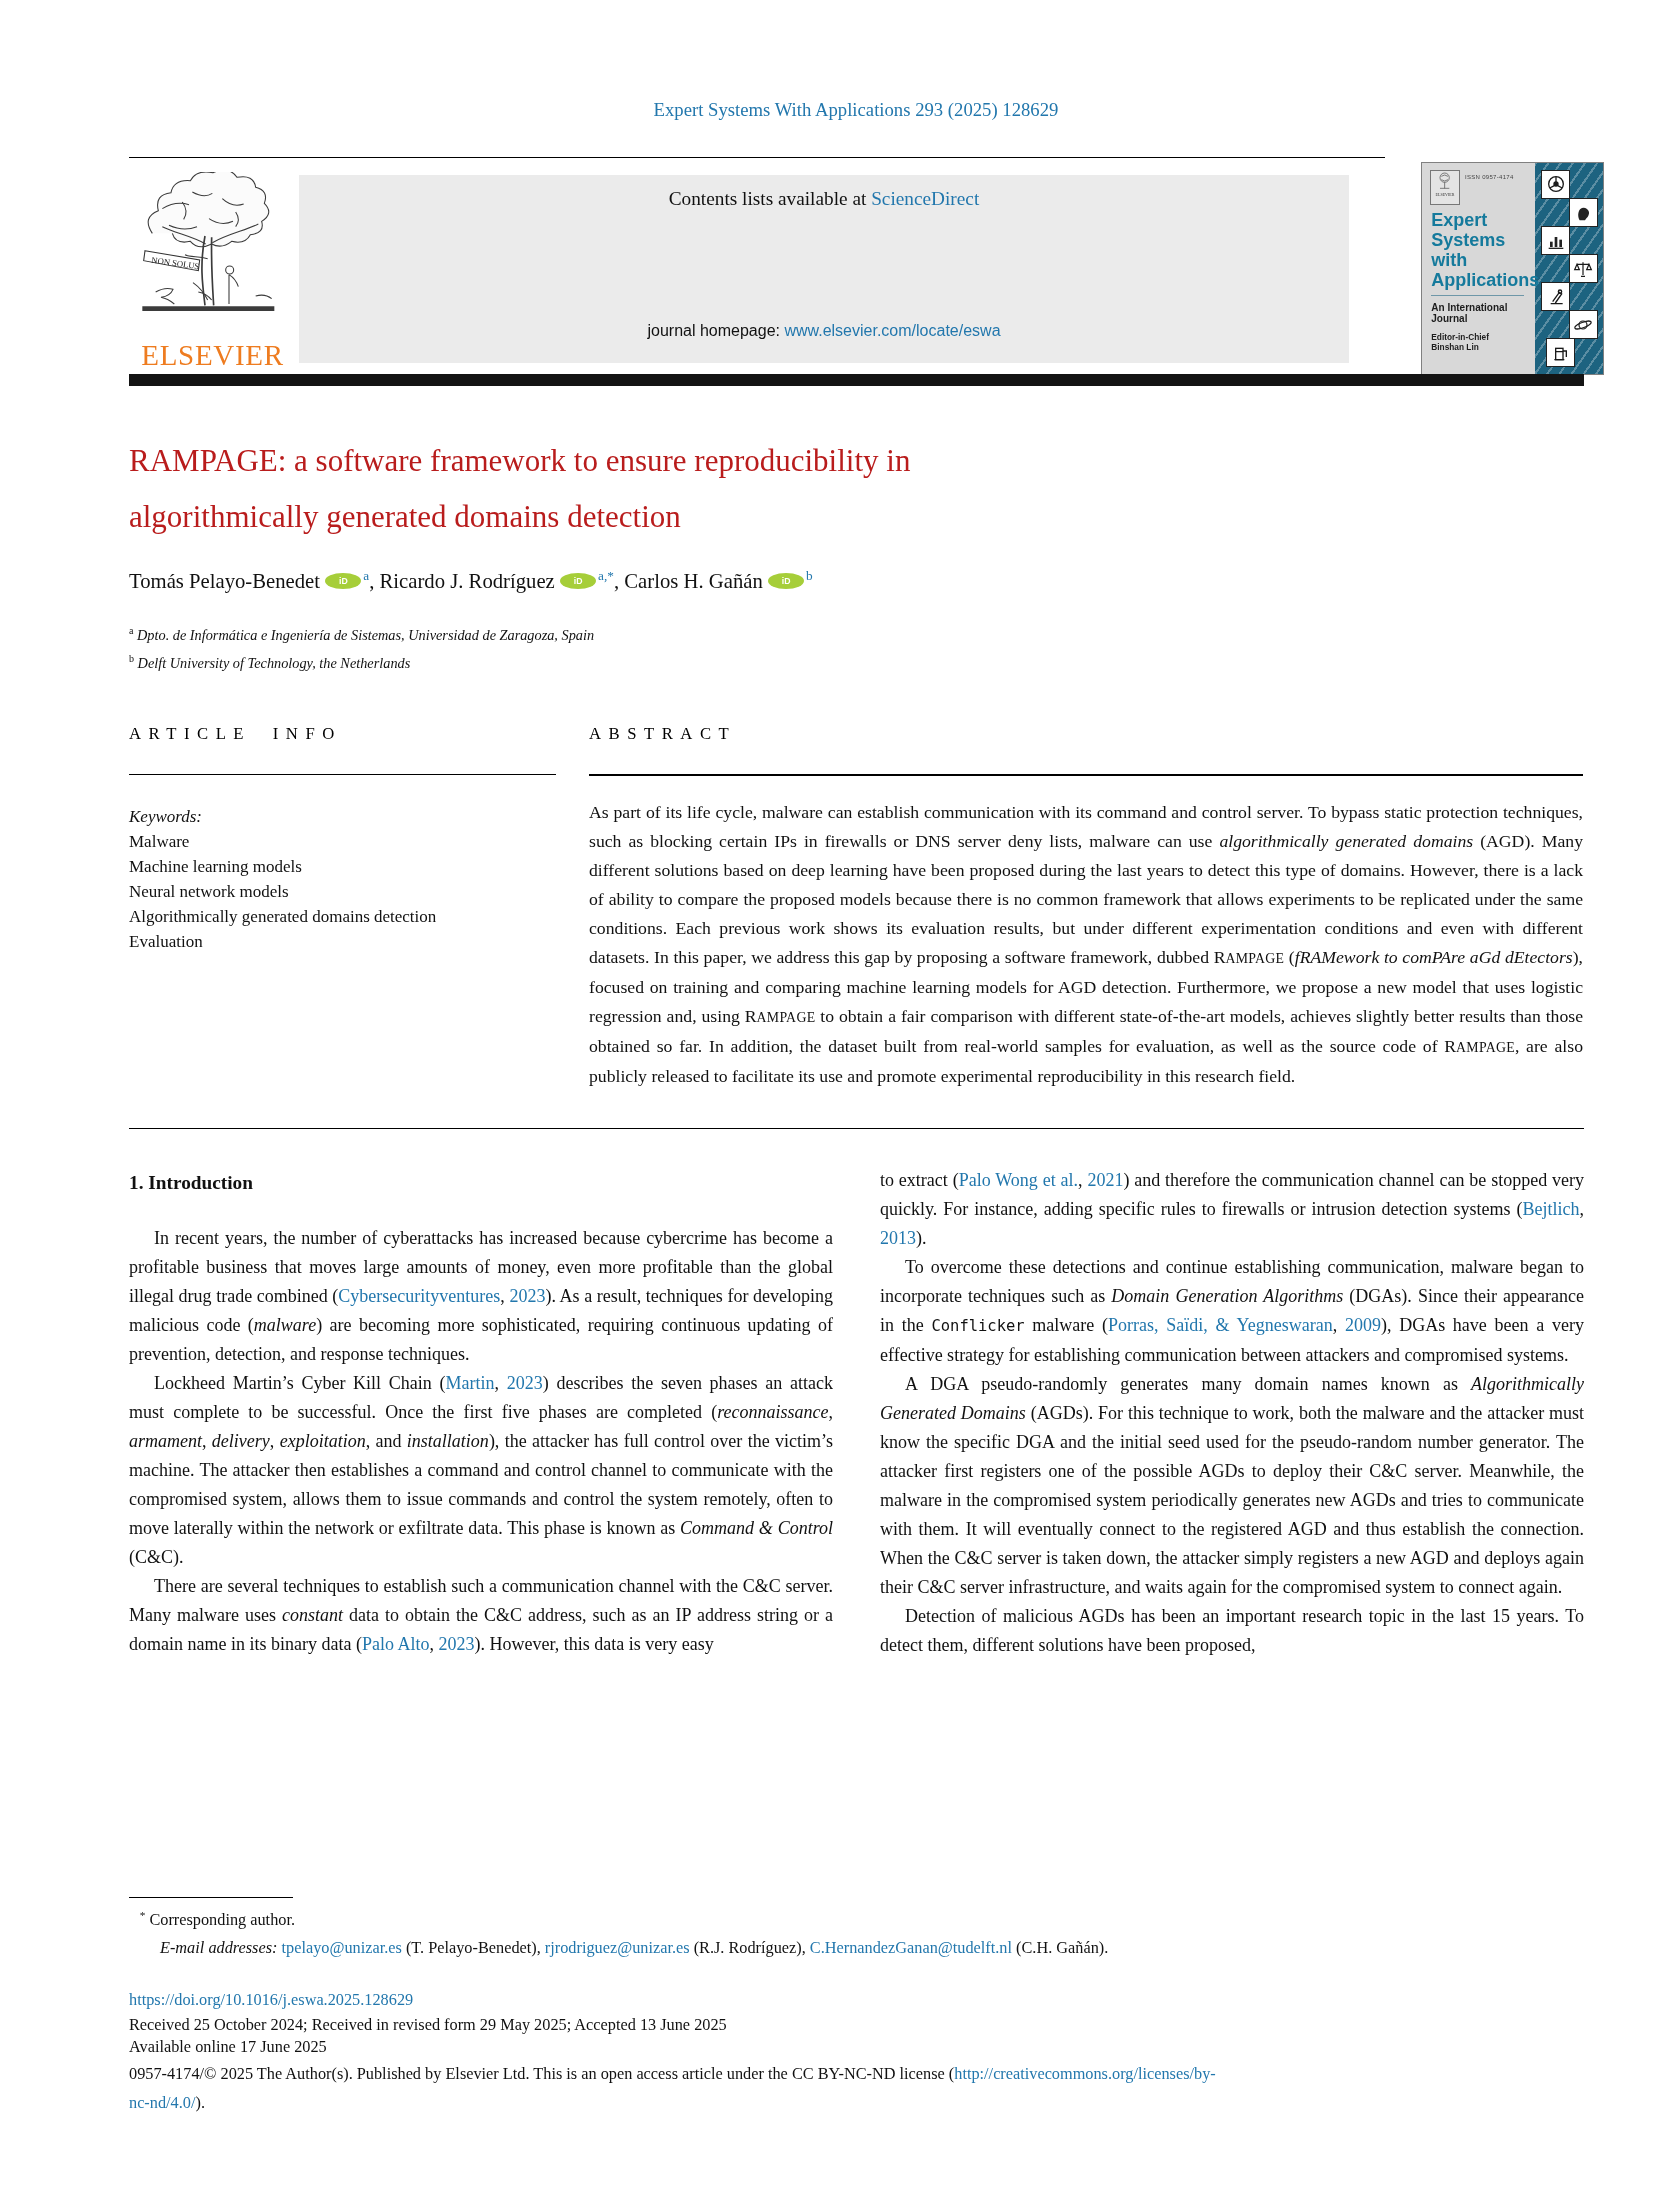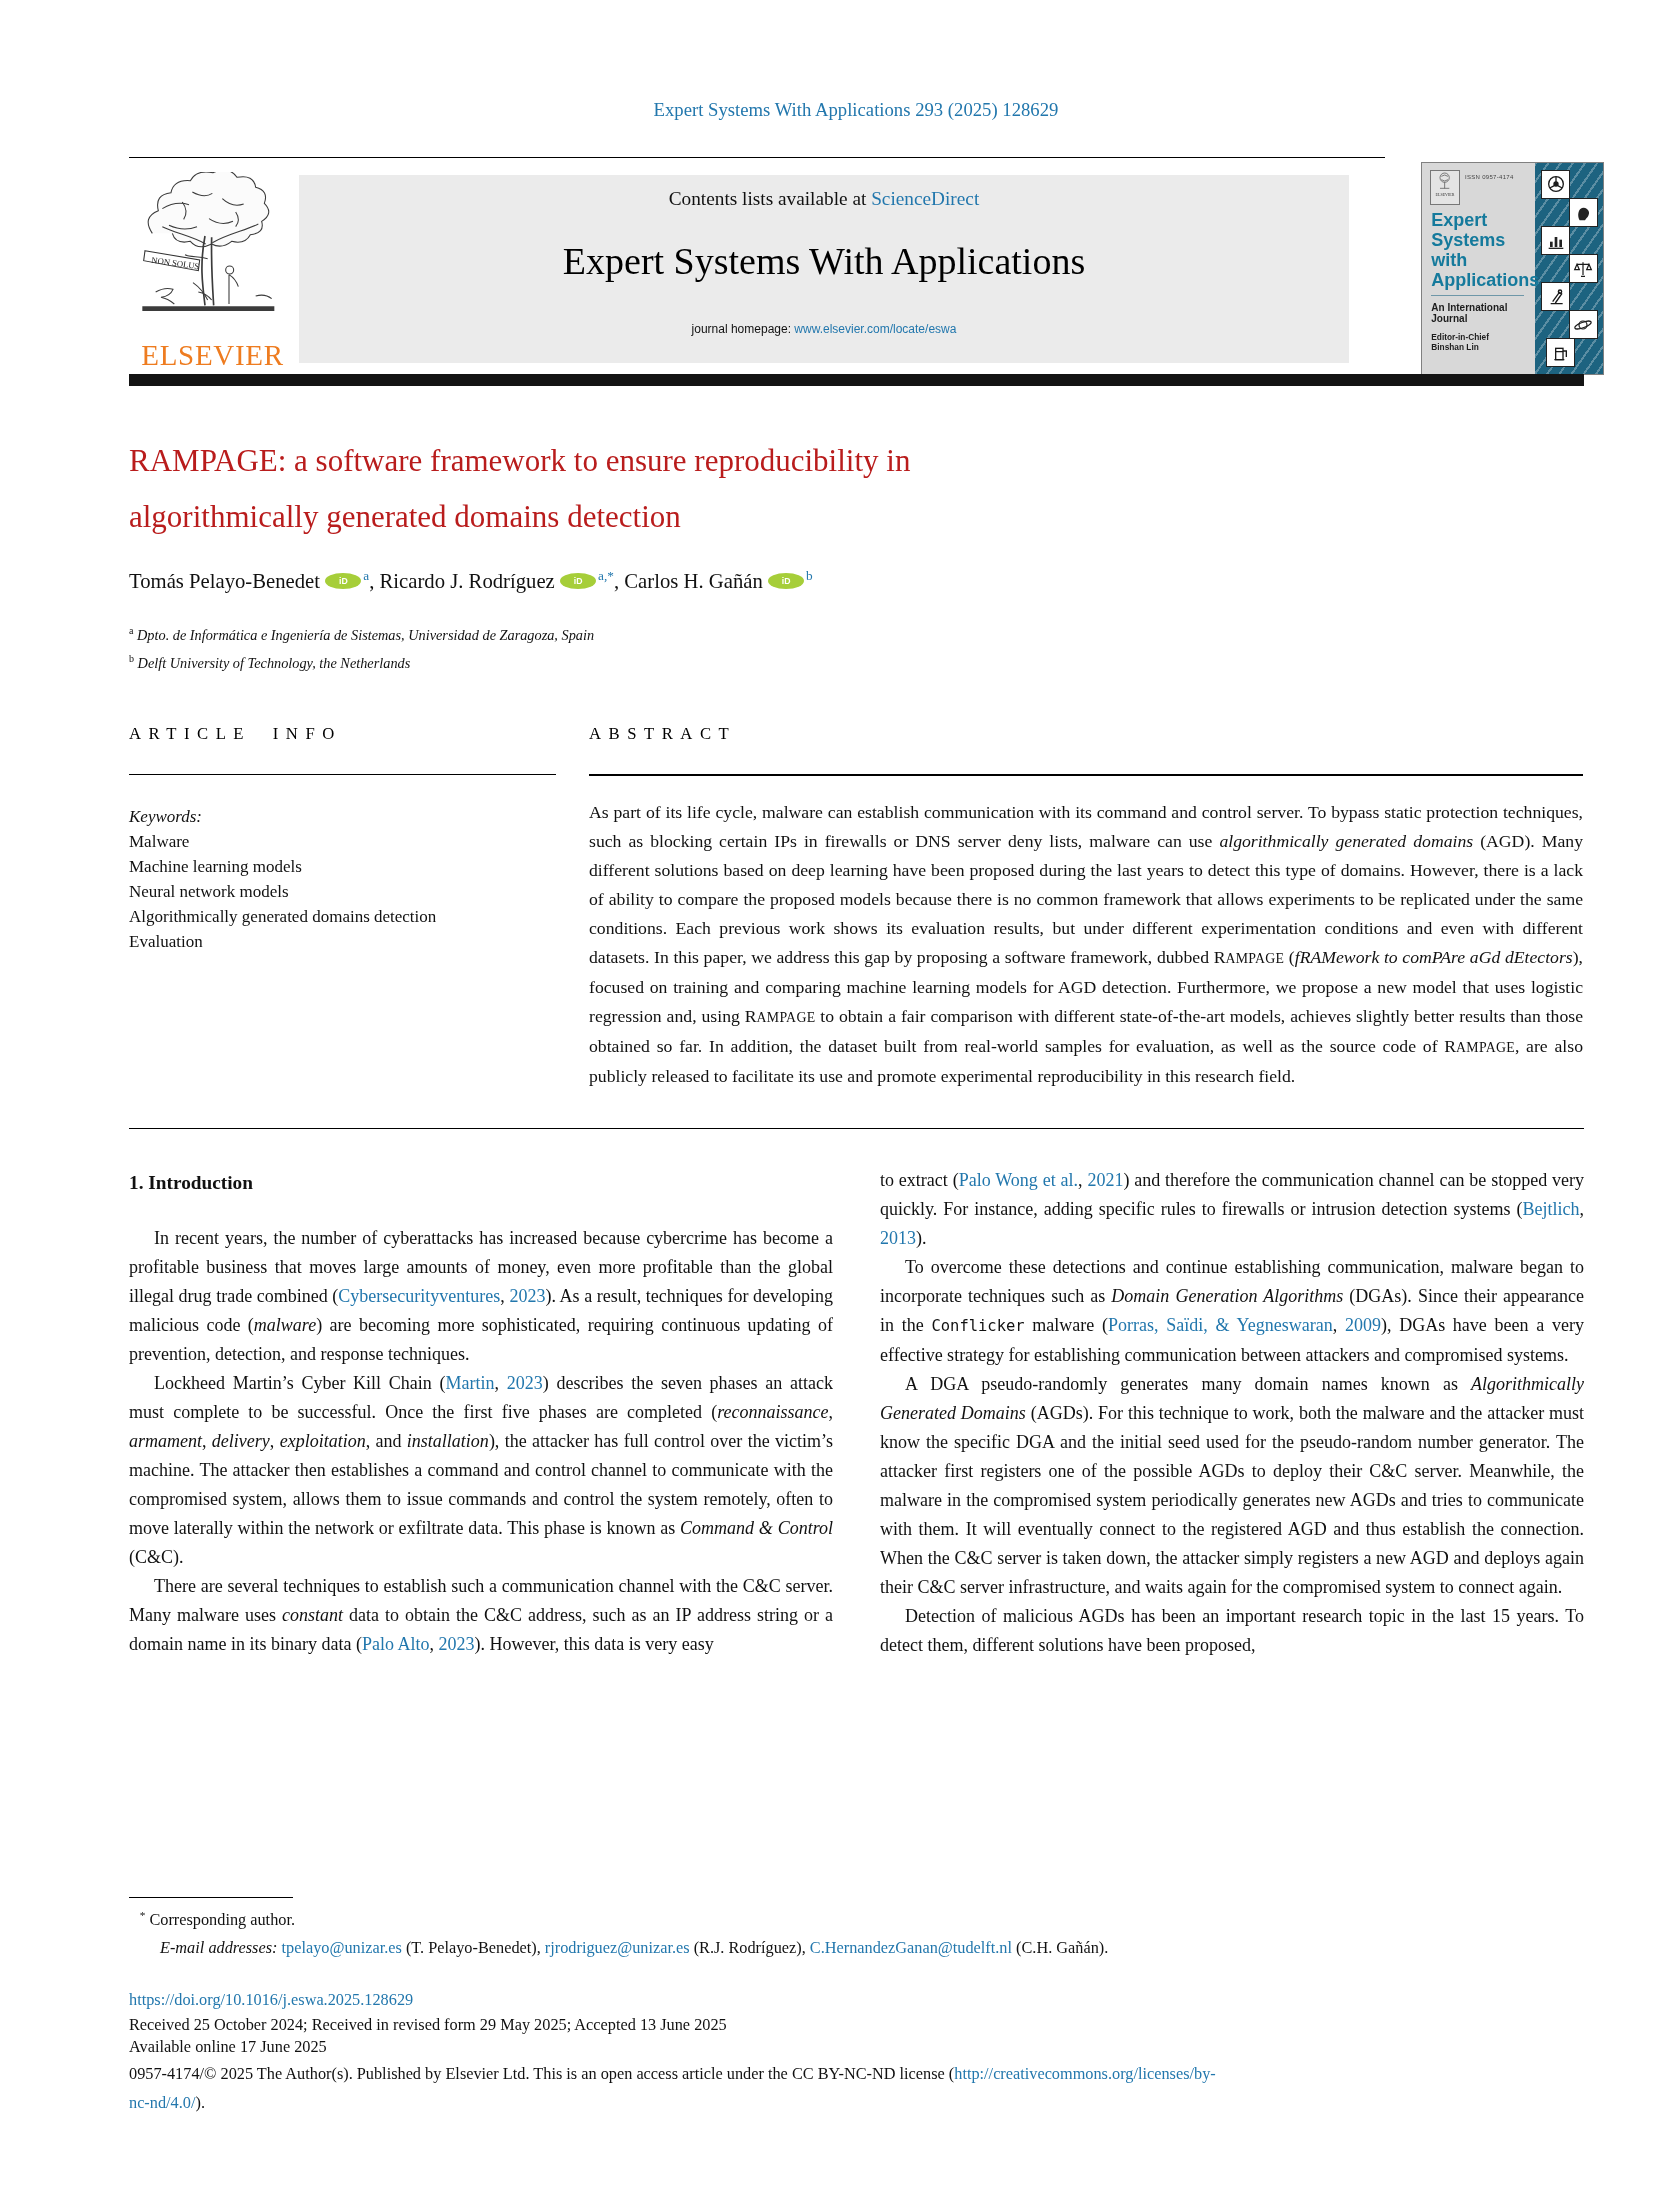--- a/index.html
+++ b/index.html
@@ -7,21 +7,21 @@
         font-family:"Liberation Serif",serif;color:#111;overflow:hidden;}
   .lnk{color:#2277ad;text-decoration:none;cursor:pointer;}
   .abs{position:absolute;margin-left:29px;}
   
   .cite{top:99px;left:0;width:100%;text-align:center;font-size:18.7px;}
   .rule-top{left:100px;top:157px;width:1256px;height:1.3px;background:#000;}
   
   .banner{left:270px;top:175px;width:1050px;height:188px;background:#ebebeb;text-align:center;}
   .contents-line{position:absolute;top:13.3px;left:0;width:100%;font-size:19.3px;}
   .jtitle{position:absolute;top:64px;left:0;width:100%;font-size:38px;color:#000;}
-  .homepage{position:absolute;top:147px;left:0;width:100%;font-size:12px;
+  .homepage{position:absolute;top:147px;left:0;width:100%;font-size:16px;
             font-family:"Liberation Sans",sans-serif;}
   
   .logo{left:100px;top:172px;width:167px;height:200px;}
   .wordmark{position:absolute;bottom:0;left:0;width:100%;text-align:center;
             font-size:29px;color:#ee7c20;letter-spacing:0.7px;}
   
   .cover{left:1392px;top:162px;width:181px;height:211px;background:#d8d8d8;
          border:0.7px solid #808080;}
   .cover-band{position:absolute;right:0;top:0;bottom:0;width:68px;background:#1d6380;
       background-image:repeating-linear-gradient(125deg,rgba(255,255,255,.28) 0 2px,rgba(255,255,255,0) 2px 10px);}
@@ -105,21 +105,20 @@
       </g>
       <text x="33" y="136" font-size="13" font-family="Liberation Serif, serif" fill="#222" transform="rotate(8 33 136)">NON SOLUS</text>
     </svg>
     <div class="wordmark">ELSEVIER</div>
   </div>
 
   <div class="abs banner">
     <div class="contents-line">
       <span>Contents lists available at </span><a class="lnk">ScienceDirect</a>
     </div>
-    <div class="jtitle">Expert Systems With Applications</div>
     <div class="homepage">
       <span>journal homepage: </span><a class="lnk">www.elsevier.com/locate/eswa</a>
     </div>
   </div>
 
   <div class="abs cover">
     <div class="cover-band"></div>
     <div class="mini-logo">
       <svg width="17.3" height="20" viewBox="0 0 26 30">
           <g stroke="#444" fill="none" stroke-width="1">

